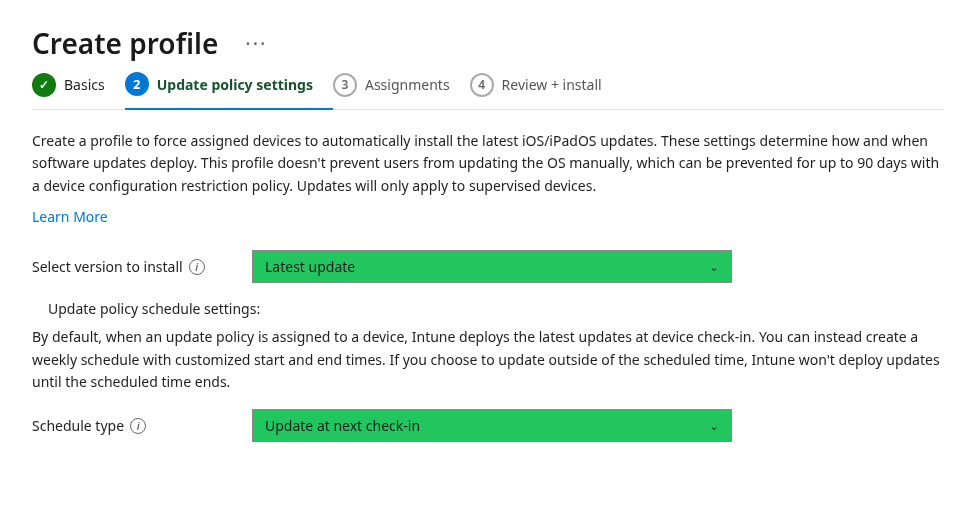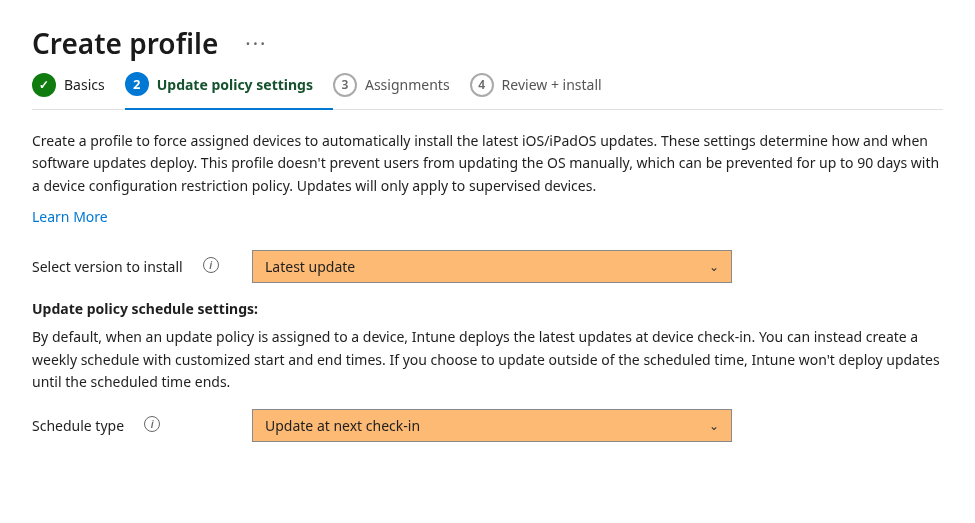--- a/index.html
+++ b/index.html
@@ -129,22 +129,22 @@
     
     .form-row {
       display: flex;
       align-items: center;
       margin-bottom: 16px;
       gap: 0;
     }
 
     .form-label {
       display: flex;
-      align-items: flex-start;
-      gap: 20px;
+      align-items: center;
+      gap: 6px;
       font-size: 14px;
       color: #1f1f1f;
       min-width: 220px;
       flex-shrink: 0;
     }
 
     .info-icon {
       width: 16px;
       height: 16px;
       border-radius: 50%;
@@ -162,42 +162,43 @@
 
     .dropdown-select {
       display: flex;
       align-items: center;
       justify-content: space-between;
       border: 1px solid #8a8a8a;
       padding: 6px 12px;
       min-width: 480px;
       width: 480px;
       cursor: pointer;
-      background: #fdba74;
+      background: #22c55e;
       font-size: 14px;
       color: #1f1f1f;
     }
 
     .chevron-icon {
       font-size: 12px;
       color: #333;
       margin-left: 8px;
     }
 
     
     .schedule-section {
       margin-top: 8px;
       margin-bottom: 12px;
     }
 
     .schedule-title {
       font-size: 14px;
-      font-weight: 700;
+      font-weight: 400;
       color: #1f1f1f;
       margin-bottom: 8px;
+      margin-left: 16px;
     }
 
     .schedule-description {
       font-size: 14px;
       line-height: 1.6;
       color: #1f1f1f;
       max-width: 940px;
       margin-bottom: 16px;
     }
   </style>

